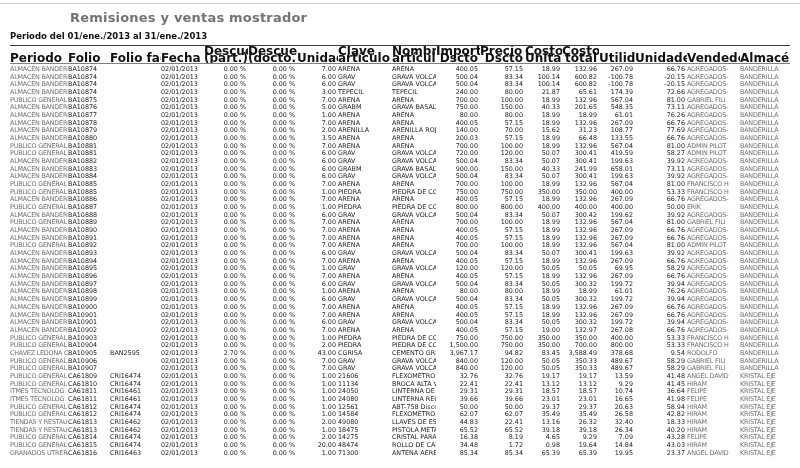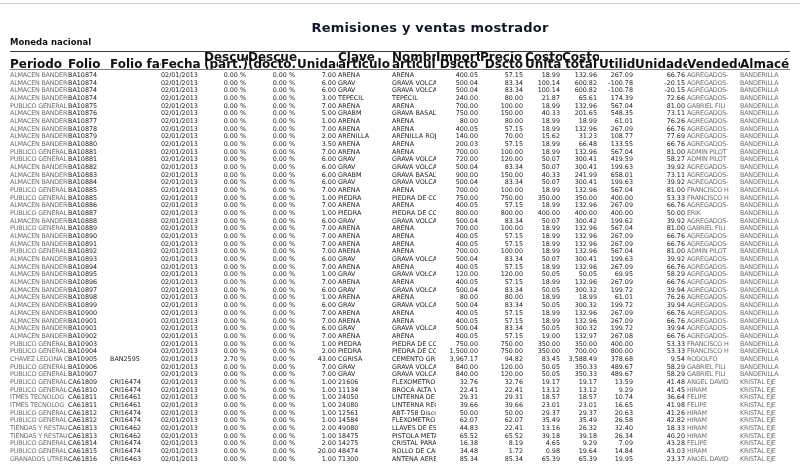--- a/index.html
+++ b/index.html
@@ -4,22 +4,22 @@
 <style>
   html,body{margin:0;padding:0;}
   body{
     width:800px;height:468px;overflow:hidden;background:#ffffff;
     font-family:"DejaVu Sans","Liberation Sans",sans-serif;
     color:#1a1a1a;position:relative;
   }
   .top-divider{position:absolute;top:3px;left:0;width:800px;border-top:1px solid #cfcfcf;}
   .report{padding:0 10px;}
   .report-title{
-    padding-top:20px;padding-left:60px;text-align:center;
-    font-size:13px;font-weight:bold;color:#0f172a;letter-spacing:0.2px;
+    padding-top:10px;padding-left:60px;text-align:left;
+    font-size:13px;font-weight:bold;color:#737373;letter-spacing:0.2px;
   }
   .report-period{margin-top:6px;font-size:8.5px;font-weight:bold;color:#111;}
   .report-currency{margin-top:2px;font-size:8.5px;font-weight:bold;color:#111;}
   table.report-table{
     margin-top:4px;border-collapse:collapse;table-layout:fixed;width:780px;
   }
   table.report-table th{
     font-size:12px;font-weight:bold;color:#111;line-height:7px;
     vertical-align:bottom;text-align:left;padding:2px 2px 1px 0;
     border-top:1.5px solid #3d3d3d;border-bottom:1px solid #808080;
@@ -49,21 +49,21 @@
     color:#6e6e6e;filter:blur(0.6px);letter-spacing:-0.2px;
   }
 </style>
 </head>
 <body>
 
 <div class="top-divider"></div>
 
 <div class="report">
   <div class="report-title">Remisiones y ventas mostrador</div>
-  <div class="report-currency">Moneda nacional</div>
+  <div class="report-period">Periodo del 01/ene./2013 al 31/ene./2013</div>
 
   <table class="report-table">
     <colgroup>
       <col style="width:58px">
         <col style="width:42px">
         <col style="width:51px">
       <col style="width:43px">
         <col style="width:44px">
         <col style="width:49px">
       <col style="width:41px">
@@ -944,21 +944,21 @@
           <td>0.00 %</td>
           <td>0.00 %</td>
           <td>1.00</td>
           <td>12561</td>
           <td>ABT-758 Disco al</td>
           <td>50.00</td>
           <td>50.00</td>
           <td>29.37</td>
           <td>29.37</td>
           <td>20.63</td>
-          <td>41.26</td>
+          <td>58.94</td>
           <td>HIRAM</td>
           <td>KRISTAL EJE</td>
         </tr>
         <tr>
           <td>PUBLICO GENERAL</td>
           <td>CA61812</td>
           <td>CRI16474</td>
           <td>02/01/2013</td>
           <td>0.00 %</td>
           <td>0.00 %</td>

